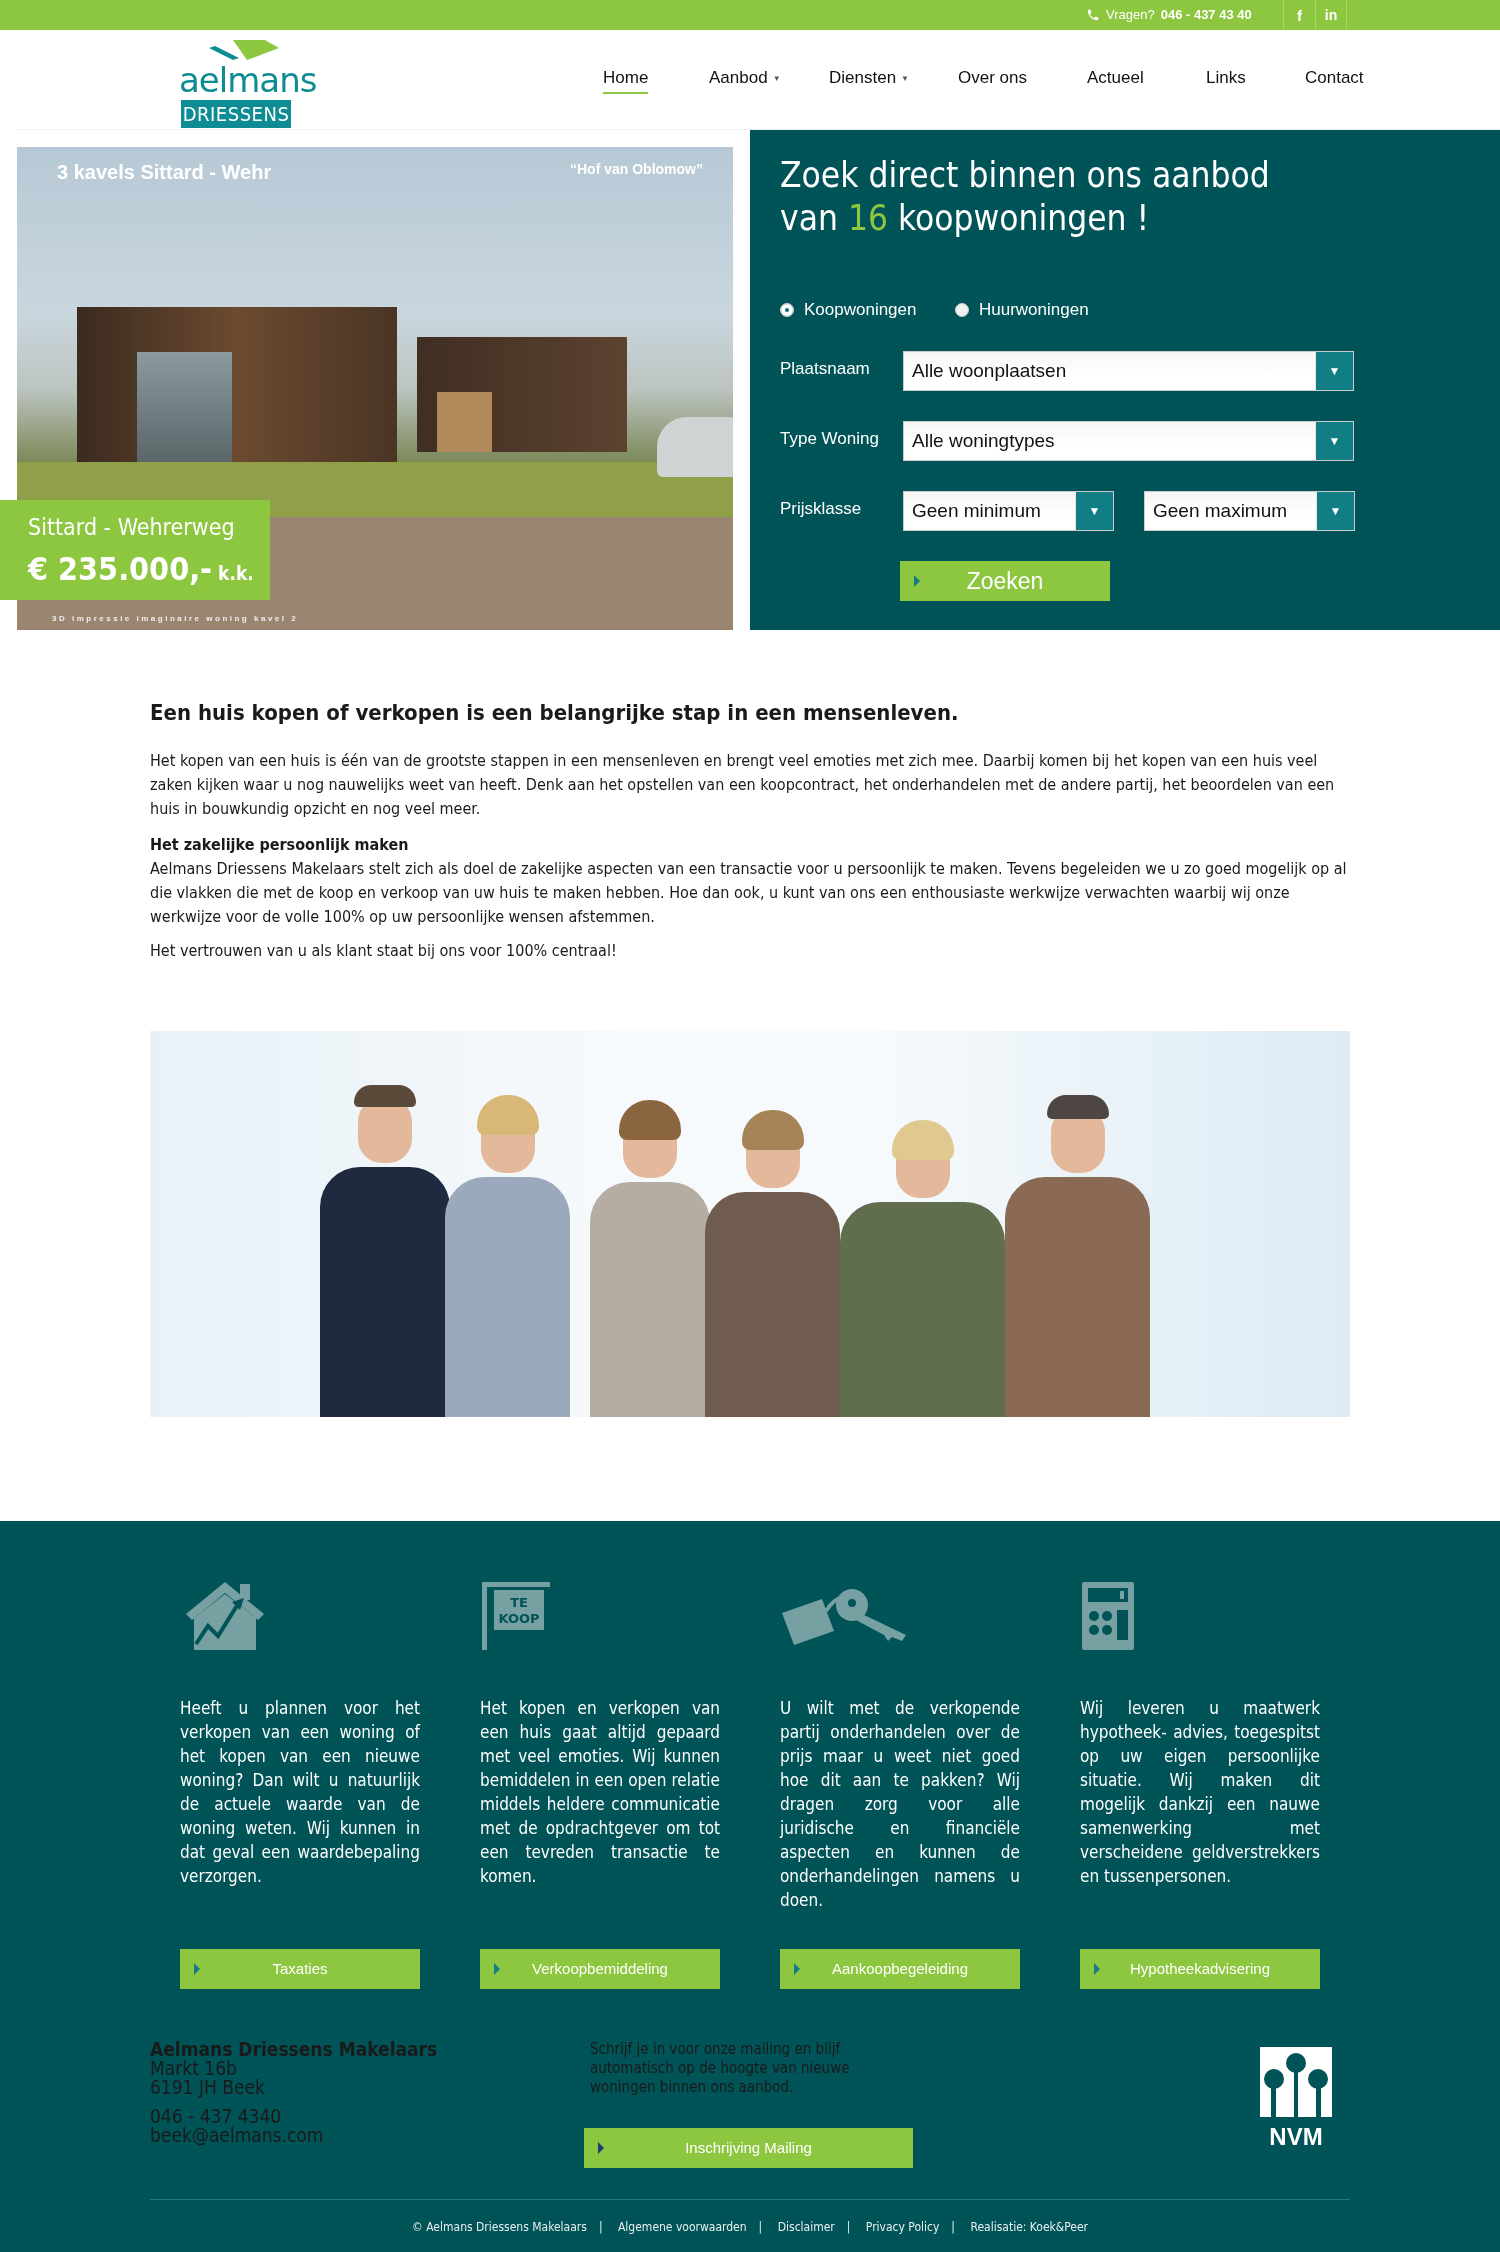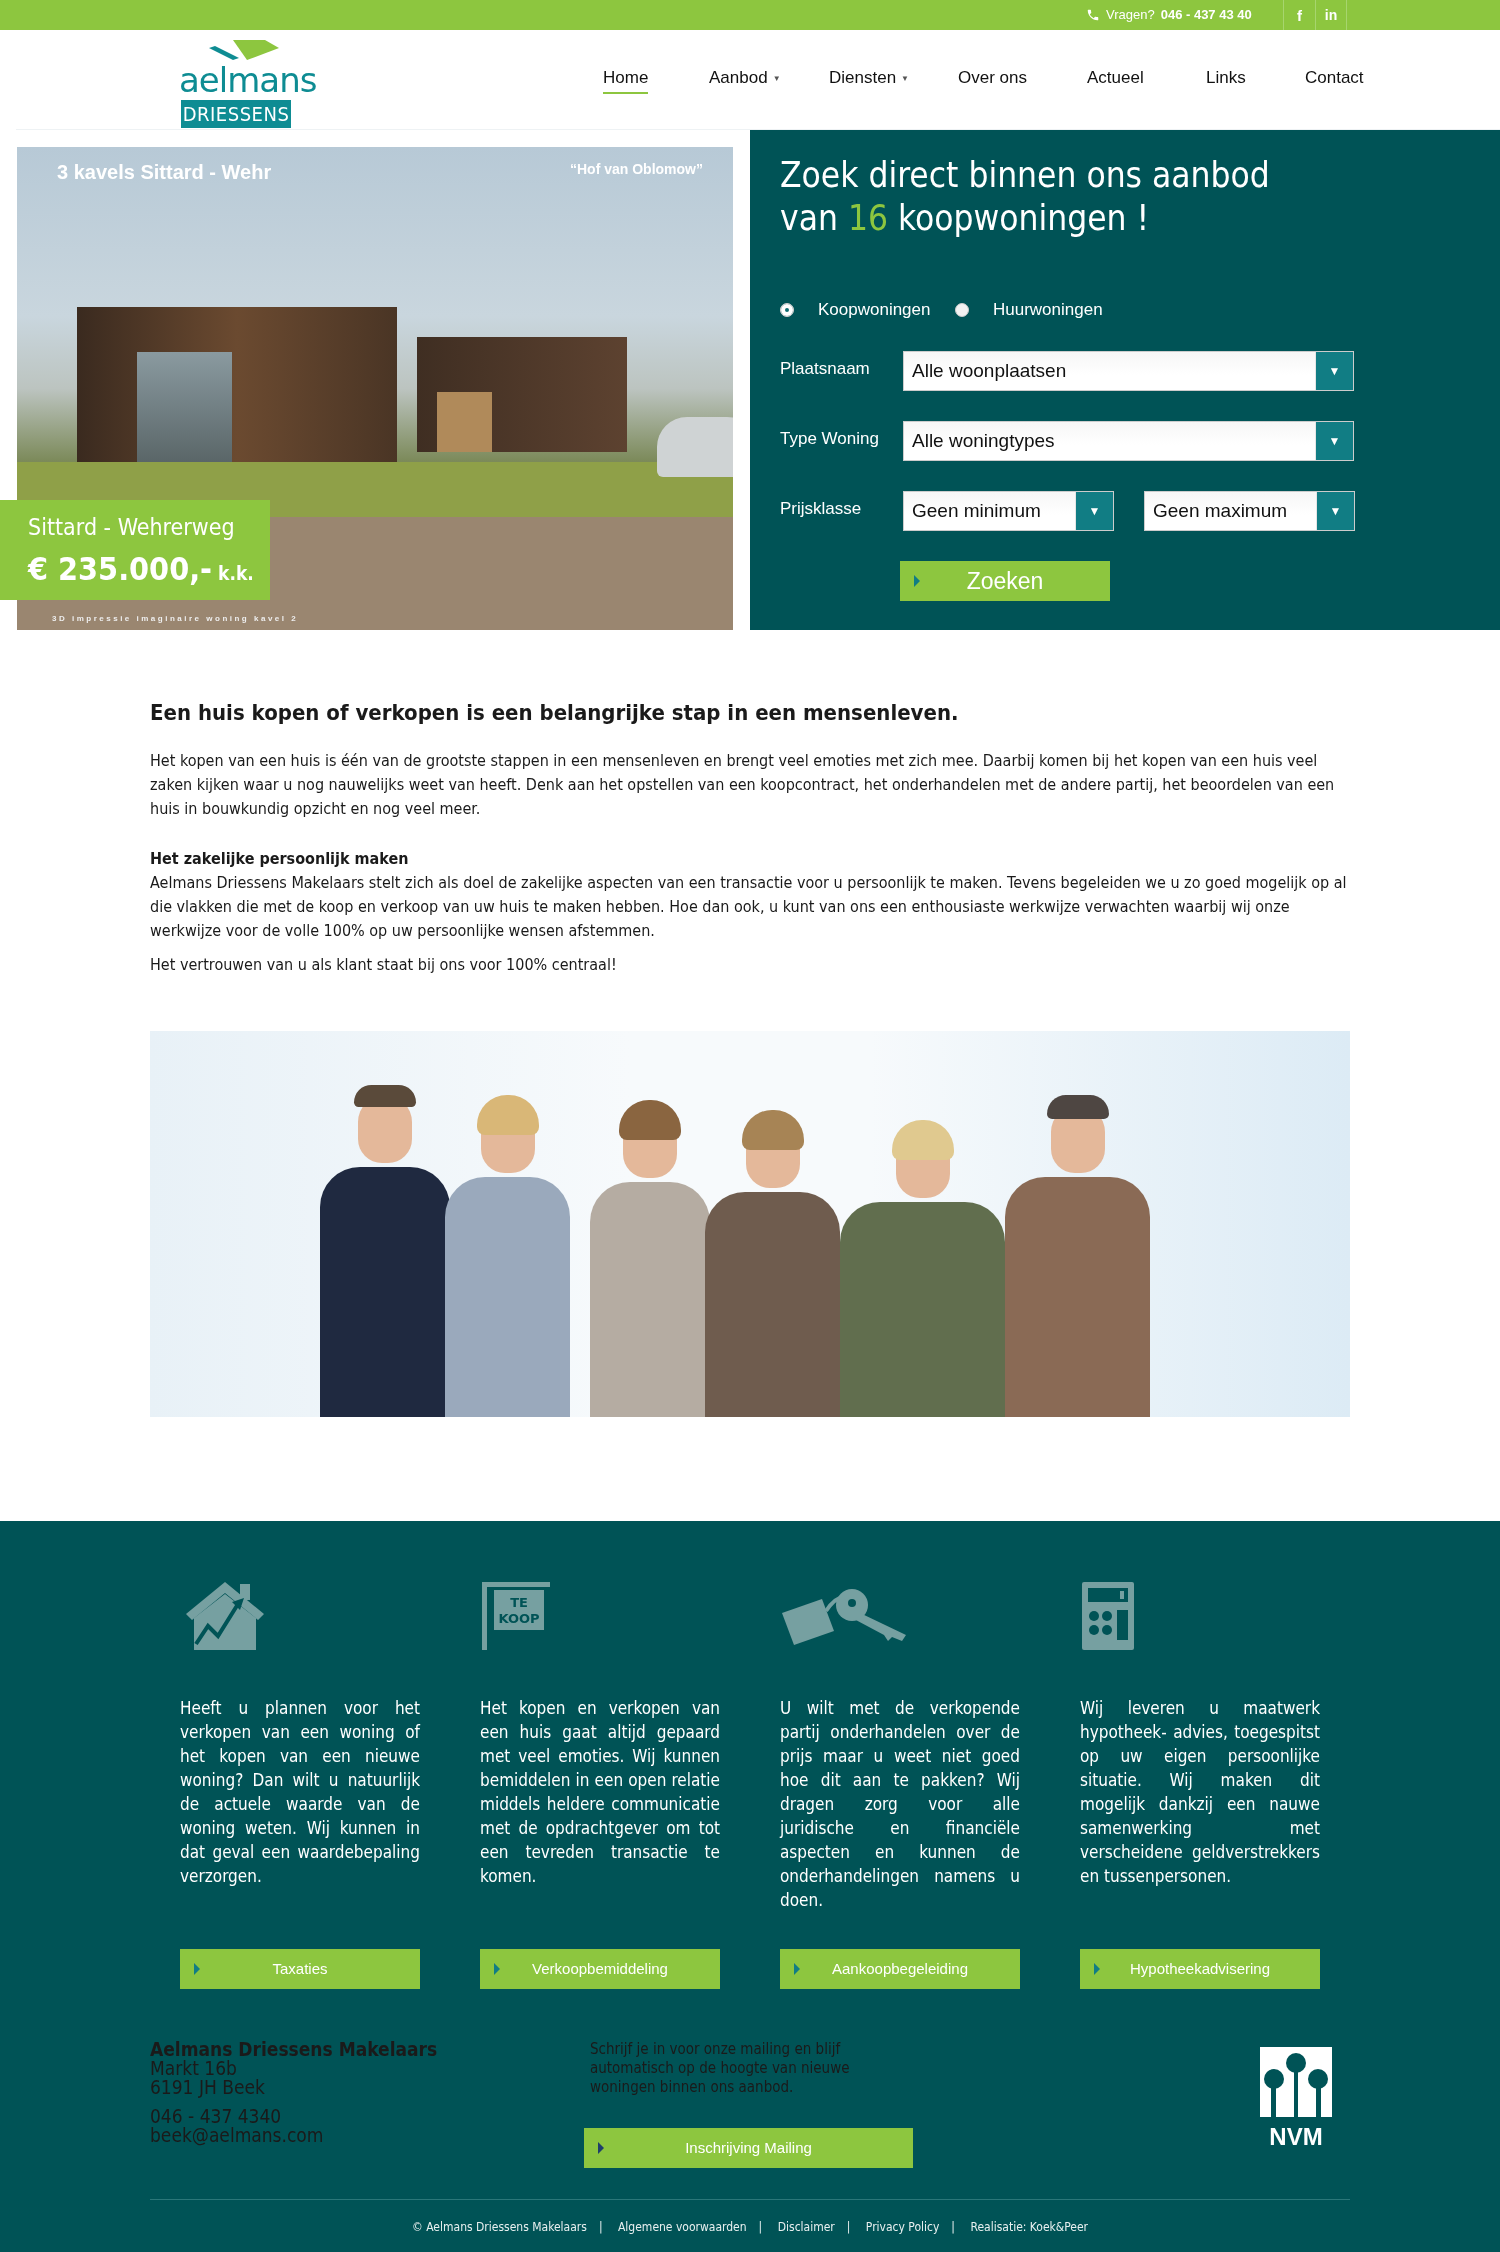--- a/index.html
+++ b/index.html
@@ -27,32 +27,32 @@
 .hero-img .cap-l{position:absolute;left:40px;top:14px;color:#fff;font-weight:bold;font-size:20px}
 .hero-img .cap-r{position:absolute;right:30px;top:14px;color:#fff;font-weight:bold;font-size:14px}
 .hero-img .cap-b{position:absolute;left:35px;top:467px;color:#eee;font-size:8px;letter-spacing:2.5px;font-weight:bold}
 .price-box{position:absolute;left:0;top:500px;width:270px;height:100px;background:#8dc63f;color:#fff}
 .price-box .loc{position:absolute;left:28px;top:14px;font-size:23px;font-family:"DejaVu Sans Condensed","DejaVu Sans",sans-serif}
 .price-box .price{position:absolute;left:28px;top:50px;font-size:32px;font-weight:bold;font-family:"DejaVu Sans Condensed","DejaVu Sans",sans-serif}
 .price-box .kk{font-size:19px;margin-left:6px}
 .search{position:absolute;left:750px;top:130px;width:750px;height:500px;background:#005356;color:#fff}
 .search h1{position:absolute;left:30px;top:24px;font-size:35px;line-height:43px;font-weight:normal;font-family:"DejaVu Sans Condensed","DejaVu Sans",sans-serif}
 .search h1 .num{color:#8dc63f}
-.radio{position:absolute;top:170px;display:flex;align-items:center;gap:24px;font-size:17px}
+.radio{position:absolute;top:170px;display:flex;align-items:center;gap:10px;font-size:17px}
 .radio .dot{width:14px;height:14px;border-radius:50%;background:#f2f2f2;border:1px solid #ccc}
 .radio .dot.on{background:#fff;box-shadow:inset 0 0 0 4px #fff,inset 0 0 0 8px #0e6c70}
 .lbl{position:absolute;left:30px;font-size:17px}
 .sel{position:absolute;height:40px;background:linear-gradient(#f6f6f6,#ffffff 60%);border:1px solid #ccc;color:#111;font-size:19px;line-height:38px;padding-left:8px}
 .sel .arr{position:absolute;right:0;top:0;width:38px;height:38px;background:#117d84;color:#fff;font-size:12px;text-align:center;line-height:38px;border-left:1px solid #e6e6e6}
 .btn{position:absolute;background:#8dc63f;color:#fff;text-align:center}
 .btn .tri{position:absolute;left:14px;top:50%;transform:translateY(-50%);width:0;height:0;border-top:6px solid transparent;border-bottom:6px solid transparent;border-left:6px solid #117d84}
 .content{position:absolute;left:150px;top:700px;width:1200px}
 .content h2{font-size:22px;font-weight:bold;margin-bottom:24px;font-family:"DejaVu Sans Condensed","DejaVu Sans",sans-serif}
 .content p{font-size:16px;line-height:24px;margin-bottom:12px;font-family:"DejaVu Sans Condensed","DejaVu Sans",sans-serif}
-.content p.gap{margin-top:26px;margin-bottom:10px}
+.content p.gap{margin-top:12px;margin-bottom:10px}
 .content b{display:block}
 .team{position:absolute;left:150px;top:1031px;width:1200px;height:386px;background:linear-gradient(90deg,#e8f1f7,#f7fafc 40%,#f7fafc 60%,#dcebf5);overflow:hidden}
 .person{position:absolute;bottom:0;border-radius:40px 40px 0 0}
 .person .head{position:absolute;left:50%;transform:translateX(-50%);top:-72px;width:54px;height:68px;border-radius:27px 27px 24px 24px;background:#e4b89a}
 .person .hair{position:absolute;left:50%;transform:translateX(-50%);top:-82px;width:62px;height:40px;border-radius:30px 30px 8px 8px}
 .services{position:absolute;left:0;top:1521px;width:1500px;height:731px;background:#005356;color:#fff}
 .svc{position:absolute;top:50px;width:240px}
 .svc .icon{height:90px;display:flex;justify-content:flex-start;align-items:center}
 .svc .txt{margin-top:35px;font-size:17px;line-height:24px;text-align:justify;font-family:"DejaVu Sans Condensed","DejaVu Sans",sans-serif}
 .svc .btn{position:absolute;left:0;top:378px;width:240px;height:40px;line-height:40px;font-size:15px}

